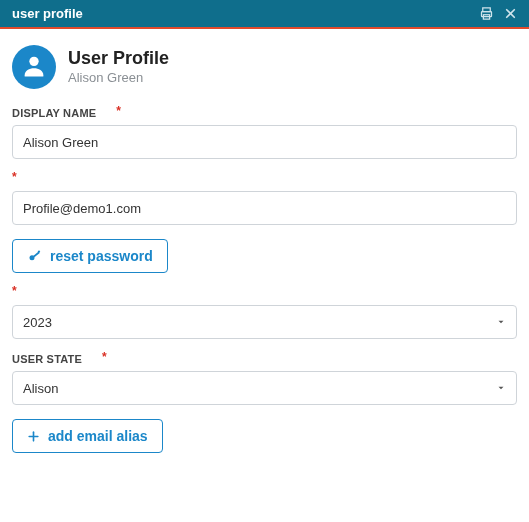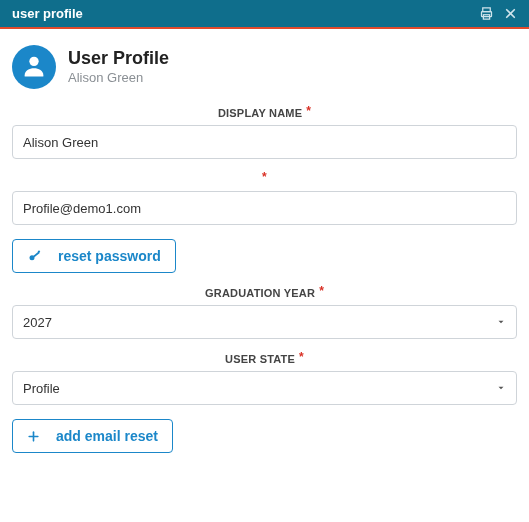--- a/index.html
+++ b/index.html
@@ -53,42 +53,41 @@
   .field { margin-bottom: 14px; }
   .field-label {
     font-size: 11px;
     letter-spacing: .2px;
     color: #444;
     text-transform: uppercase;
     font-weight: 600;
     margin-bottom: 6px;
     display: flex;
     align-items: center;
-    gap: 4px;
-    justify-content: center;
+    gap: 20px;
   }
   .req { color: #d93025; font-size: 12px; line-height: 1; position: relative; top: -2px; }
   .text-input, .select {
     width: 100%;
     height: 34px;
     border: 1px solid #cfd4d9;
     border-radius: 4px;
     padding: 0 10px;
     font-size: 13px;
     color: #333;
     background: #fff;
     display: flex;
     align-items: center;
     justify-content: space-between;
   }
   .select .caret { color: #555; }
   .btn {
     display: inline-flex;
     align-items: center;
-    gap: 16px;
+    gap: 8px;
     height: 34px;
     padding: 0 14px;
     border: 1px solid #1b87c9;
     color: #1b87c9;
     background: #fff;
     border-radius: 4px;
     font-size: 14px;
     font-weight: 600;
     cursor: pointer;
   }
@@ -166,53 +165,52 @@
           <rect x="10" y="11" width="11" height="3" transform="rotate(-40 10 11)"></rect>
           <rect x="17" y="4" width="3" height="3" transform="rotate(-40 17 4)"></rect>
         </svg>
       </span>
       <span>reset password</span>
     </button>
   </div>
 
   <div class="field">
     <div class="field-label">
-      <span>GRADUATION YEAR</span>
       <span class="req">*</span>
     </div>
     <div class="select">
-      <span>2027</span>
+      <span>2023</span>
       <span class="caret">
         <svg width="10" height="10" viewBox="0 0 24 24" fill="#555">
             <path d="M6 9l6 6 6-6z"></path>
           </svg>
       </span>
     </div>
   </div>
 
   <div class="field">
     <div class="field-label">
       <span>USER STATE</span>
       <span class="req">*</span>
     </div>
     <div class="select">
-      <span>Profile</span>
+      <span>Alison</span>
       <span class="caret">
         <svg width="10" height="10" viewBox="0 0 24 24" fill="#555">
             <path d="M6 9l6 6 6-6z"></path>
           </svg>
       </span>
     </div>
   </div>
 
   <div class="field">
     <button class="btn" type="button">
       <span>
         <svg width="13" height="13" viewBox="0 0 24 24" stroke="#1b87c9" stroke-width="3" stroke-linecap="round">
           <line x1="12" y1="4" x2="12" y2="20"></line>
           <line x1="4" y1="12" x2="20" y2="12"></line>
         </svg>
       </span>
-      <span>add email reset</span>
+      <span>add email alias</span>
     </button>
   </div>
 
 </div>
 
 </body></html>

